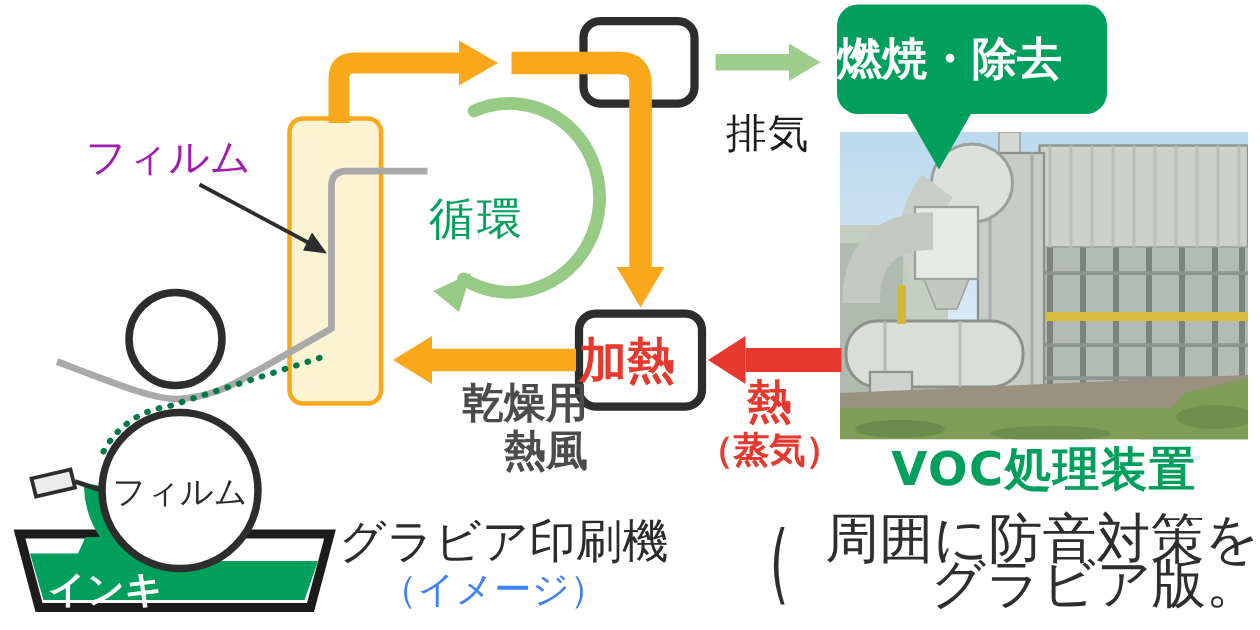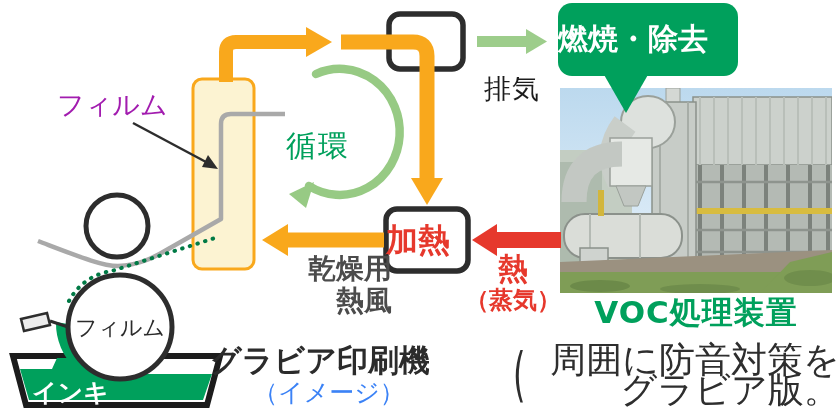--- a/index.html
+++ b/index.html
@@ -24,21 +24,21 @@
   .heat-steam     { left:452px; top:252px; width:122px; text-align:center; color:#E6382C; font-weight:700; }
   .heat-steam .l1 { font-size:30px; line-height:34px; }
   .heat-steam .l2 { font-size:24px; line-height:28px; }
 
   .drying-air     { left:260px; top:253px; width:132px; text-align:right;
                     font-size:28px; font-weight:700; color:#4b4b4b; line-height:32px; }
 
   .plate-label    { left:64px;  top:313px; width:112px; text-align:center; font-size:22px; color:#2b2b2b; }
   .ink-label      { left:32px;  top:376px; font-size:25px; font-weight:700; color:#ffffff; }
 
-  .machine-title  { left:210px; top:340px; font-size:31px; font-weight:700; color:#2b2b2b; }
+  .machine-title  { left:226px; top:340px; font-size:31px; font-weight:400; color:#2b2b2b; }
   .machine-sub    { left:226px; top:376px; width:206px; text-align:center; font-size:25px; color:#3b82f6; }
 
   .voc-title      { left:560px; top:292px; width:272px; text-align:center;
                     font-size:31px; font-weight:700; color:#00A05C; letter-spacing:1px; }
   .voc-note       { left:550px; top:344px; width:290px; display:flex; align-items:center; justify-content:center; color:#2e2e2e; }
   .voc-note .paren { font-size:58px; font-weight:400; line-height:62px; transform:scaleX(0.55); color:#2e2e2e; }
   .voc-note .note-lines { font-size:36px; line-height:30px; text-align:right; margin:0 20px; }
 </style>
 </head>
 <body>

